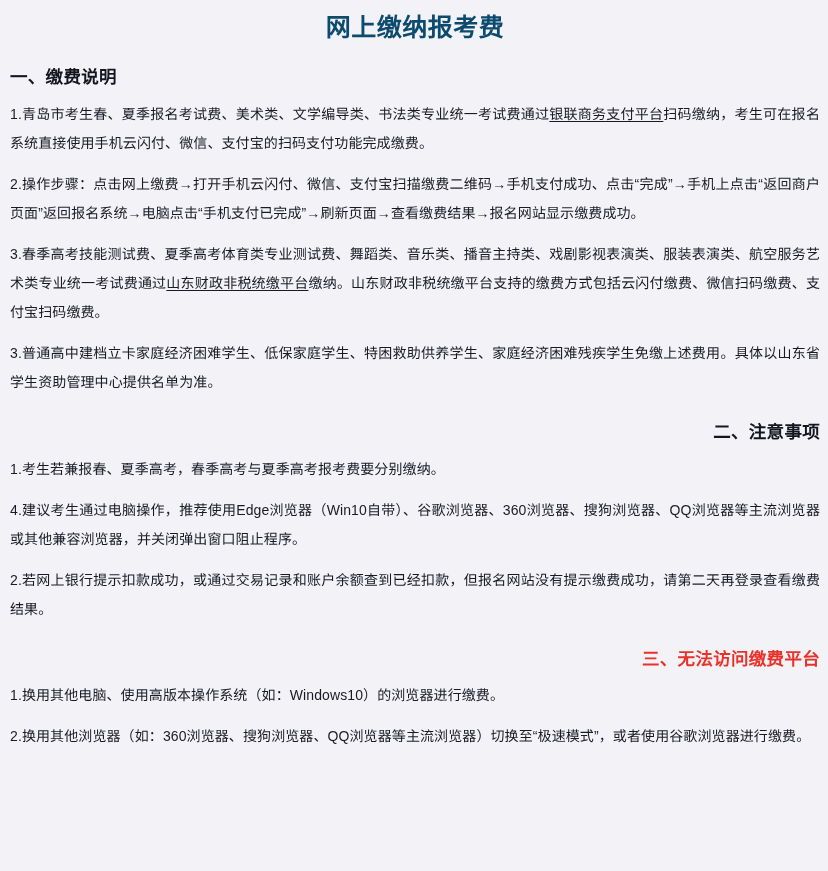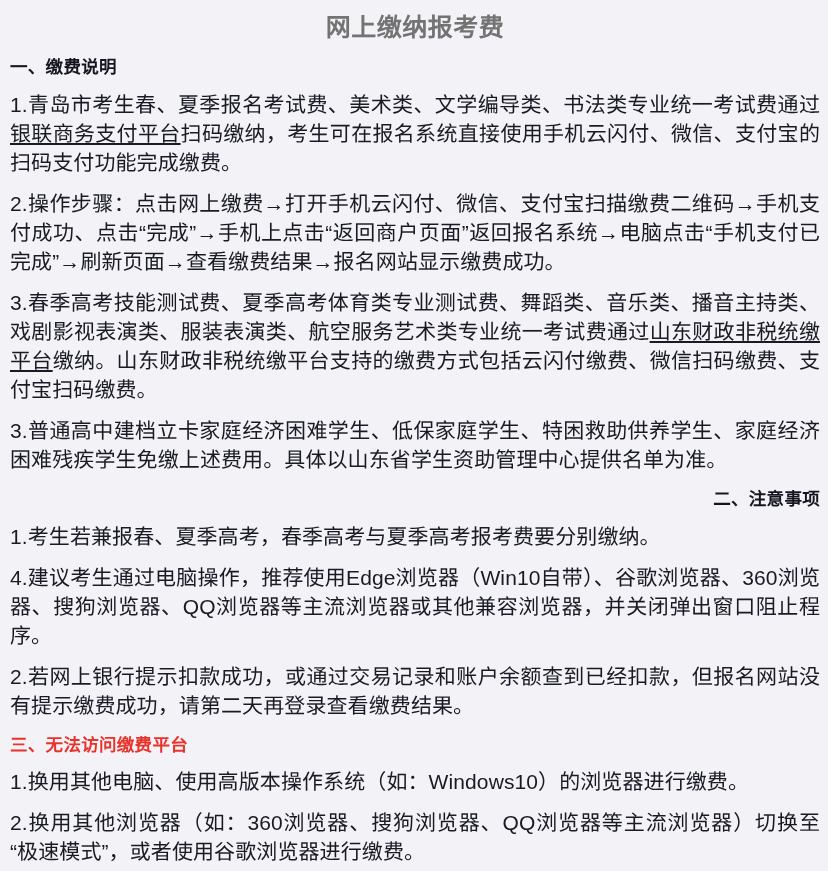--- a/index.html
+++ b/index.html
@@ -20,37 +20,37 @@
     min-height: 871px;
     box-sizing: border-box;
     padding: 6px 8px 4px 10px;
     background: #f2f2f7;
   }
   .doc-title {
     text-align: center;
     font-size: 25px;
     font-weight: bold;
     letter-spacing: 0.5px;
-    color: #737373;
+    color: #0c4a6e;
     margin: 6px 0 13px 0;
     line-height: 1.2;
   }
   .section-heading {
     font-size: 17.5px;
     font-weight: bold;
     color: #15151f;
-    margin: 14px 0 11px 0;
+    margin: 24px 0 11px 0;
     line-height: 1.3;
     letter-spacing: 0.3px;
   }
   .section-heading.accent {
     color: #e8322a;
   }
   .para {
-    font-size: 21px;
+    font-size: 14px;
     line-height: 29px;
     color: #1a1a24;
     margin: 0 0 12px 0;
     text-align: justify;
     text-justify: inter-ideograph;
     letter-spacing: 0.1px;
   }
   .para:last-child {
     margin-bottom: 0;
   }
@@ -84,21 +84,21 @@
       </div>
       <div class="section">
         <div class="section-heading" style="color: rgb(21, 21, 31); text-align: right;">二、注意事项</div>
         <div class="section-body">
           <p class="para"><span>1.考生若兼报春、夏季高考，春季高考与夏季高考报考费要分别缴纳。</span></p>
           <p class="para"><span>4.建议考生通过电脑操作，推荐使用Edge浏览器（Win10自带）、谷歌浏览器、360浏览器、搜狗浏览器、QQ浏览器等主流浏览器或其他兼容浏览器，并关闭弹出窗口阻止程序。</span></p>
           <p class="para"><span>2.若网上银行提示扣款成功，或通过交易记录和账户余额查到已经扣款，但报名网站没有提示缴费成功，请第二天再登录查看缴费结果。</span></p>
         </div>
       </div>
       <div class="section">
-        <div class="section-heading accent" style="color: rgb(232, 50, 42);">三、无法访问缴费平台</div>
+        <div class="section-heading accent" style="color: rgb(232, 50, 42); text-align: right;">三、无法访问缴费平台</div>
         <div class="section-body">
           <p class="para"><span>1.换用其他电脑、使用高版本操作系统（如：Windows10）的浏览器进行缴费。</span></p>
           <p class="para"><span>2.换用其他浏览器（如：360浏览器、搜狗浏览器、QQ浏览器等主流浏览器）切换至“极速模式”，或者使用谷歌浏览器进行缴费。</span></p>
         </div>
       </div>
     </div>
 
 </div>
 
 </body></html>

